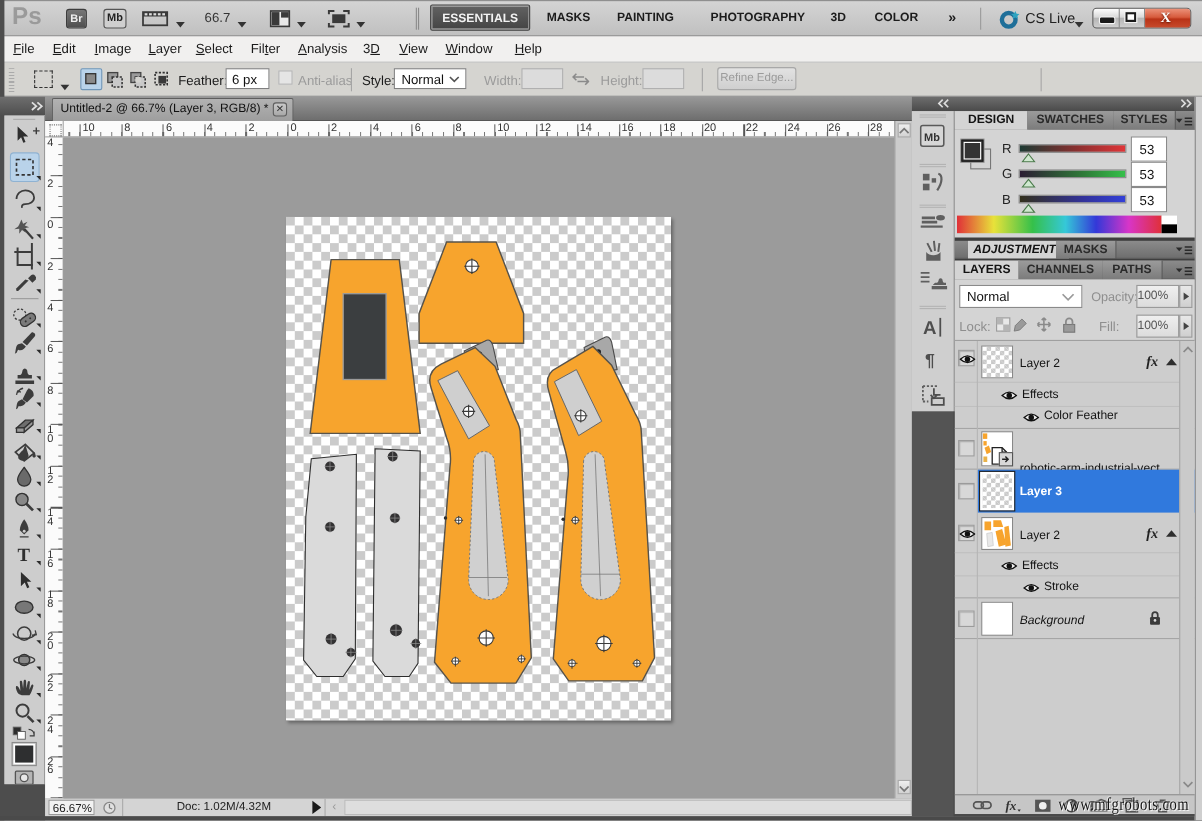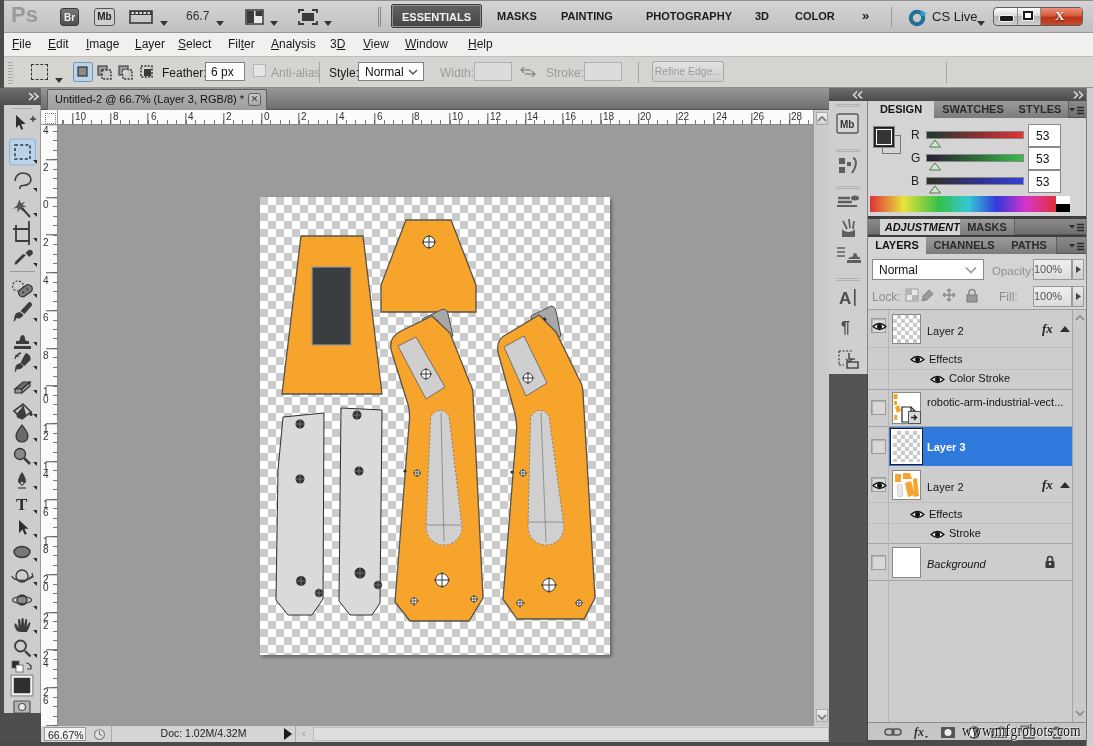--- a/index.html
+++ b/index.html
@@ -171,21 +171,21 @@
 <div class="abs" style="left:329px;top:66px;font-size:12px;color:#1a1a1a;">Style:</div>
 <div class="abs" style="left:358px;top:62px;width:66px;height:19px;background:#fff;border:1px solid #808080;box-sizing:border-box;font-size:12px;color:#111;padding:2px 0 0 6px;">Normal</div>
 <svg class="abs" style="left:408px;top:69px;" width="10" height="7" viewBox="0 0 10 7">
     <path d="M1 1 l4 4 4-4" fill="none" stroke="#555" stroke-width="1.5"></path>
   </svg>
 <div class="abs" style="left:440px;top:66px;font-size:12px;color:#9b9b9b;">Width:</div>
 <div class="abs" style="left:474px;top:62px;width:38px;height:19px;background:#dcdcdc;border:1px solid #b0b0b0;box-sizing:border-box;"></div>
 <svg class="abs" style="left:520px;top:66px;" width="16" height="12" viewBox="0 0 16 12">
     <path d="M4 1 L1 4 L4 7 M1 4 H11 M12 5 L15 8 L12 11 M15 8 H5" fill="none" stroke="#8a8a8a" stroke-width="1.4"></path>
   </svg>
-<div class="abs" style="left:546px;top:66px;font-size:12px;color:#9b9b9b;">Stroke:</div>
+<div class="abs" style="left:546px;top:66px;font-size:12px;color:#9b9b9b;">Height:</div>
 <div class="abs" style="left:584px;top:62px;width:38px;height:19px;background:#dcdcdc;border:1px solid #b0b0b0;box-sizing:border-box;"></div>
 <div class="abs" style="left:638px;top:62px;width:1px;height:21px;background:#a5a5a5;"></div>
 <div class="abs" style="left:652px;top:61px;width:72px;height:21px;background:linear-gradient(#e2e2e2,#cfcfcf);border:1px solid #a8a8a8;border-radius:3px;box-sizing:border-box;font-size:10.5px;color:#9b9b9b;text-align:center;line-height:19px;white-space:nowrap;">Refine Edge...</div>
 <div class="abs" style="left:946px;top:62px;width:1px;height:21px;background:#a5a5a5;"></div>
 <div class="abs" id="toolhead"><svg width="41" height="17">
       <path d="M29 5 l4 3.5 -4 3.5 M34 5 l4 3.5 -4 3.5" fill="none" stroke="#e0e0e0" stroke-width="1.6"></path>
     </svg></div>
 <div class="abs" id="toolbar"></div>
 <div class="abs" id="toolbottom"></div>
 <svg class="abs" style="left:4px;top:105px;" width="36" height="608" viewBox="0 0 36 608">
@@ -613,38 +613,38 @@
   <svg class="eyeg" style="left:42px;top:44px;" width="15" height="11">
       <path d="M1 5.5 Q7.5 -0.5 14 5.5 Q7.5 11.5 1 5.5 Z" fill="#ececec" stroke="#111" stroke-width="1.2"></path>
       <circle cx="7.5" cy="5.5" r="2.5" fill="#111"></circle>
     </svg>
   <div class="lname" style="left:61px;top:43px;">Effects</div>
 
   <svg class="eyeg" style="left:62px;top:64px;" width="15" height="11">
       <path d="M1 5.5 Q7.5 -0.5 14 5.5 Q7.5 11.5 1 5.5 Z" fill="#ececec" stroke="#111" stroke-width="1.2"></path>
       <circle cx="7.5" cy="5.5" r="2.5" fill="#111"></circle>
     </svg>
-  <div class="lname" style="left:81px;top:62px;">Color Stroke</div>
+  <div class="lname" style="left:81px;top:62px;">Color Feather</div>
 
   <div class="eyebox" style="top:90px;"></div>
   <div class="thumb" style="top:82px;height:32px;">
     <svg width="27" height="30" viewBox="0 0 27 30">
       <rect x="0.5" y="1" width="4" height="5" fill="#F7A42D"></rect>
         <rect x="1" y="8" width="3" height="4" fill="#F7A42D"></rect>
       <path d="M2 14 l4 -2 2 6 -4 2 z" fill="#F7A42D"></path>
         <rect x="1" y="22" width="3.5" height="5" fill="#e8b24a"></rect>
       <path d="M9 14 h9 l4 4 v11 h-13 z" fill="#fff" stroke="#222" stroke-width="1.2"></path>
       <path d="M18 14 l0 4 4 0" fill="none" stroke="#222" stroke-width="1.2"></path>
     </svg>
   </div>
   <div style="position:absolute;left:40px;top:101px;width:13px;height:13px;background:#d8d8d8;border:1px solid #555;box-sizing:border-box;"></div>
   <svg style="position:absolute;left:42px;top:103px;" width="9" height="9">
       <path d="M1 4.5 h5 M4 2 l2.5 2.5 L4 7" stroke="#222" stroke-width="1.3" fill="none"></path>
     </svg>
-  <div class="lname" style="top:86px;">robotic-arm-industrial-vect...</div>
+  <div class="lname" style="top:110px;">robotic-arm-industrial-vect...</div>
 
   <div style="position:absolute;left:21px;top:117px;width:197px;height:39px;background:#3079dd;"></div>
   <div class="eyebox" style="top:129px;"></div>
   <div class="thumb chk" style="left:23px;top:119px;width:31px;height:35px;border:2px solid #fff;outline:1px solid #222;"></div>
   <div class="lname" style="top:131px;color:#fff;font-weight:bold;">Layer 3</div>
 
   <div class="eyebox" style="top:167px;"></div>
   <svg class="eyeg" style="left:4px;top:170px;" width="15" height="11">
       <path d="M1 5.5 Q7.5 -0.5 14 5.5 Q7.5 11.5 1 5.5 Z" fill="#ececec" stroke="#111" stroke-width="1.2"></path>
       <circle cx="7.5" cy="5.5" r="2.5" fill="#111"></circle>

